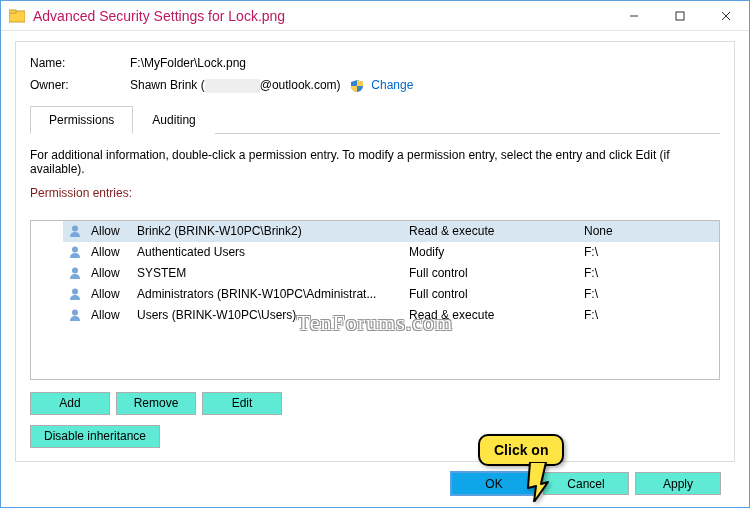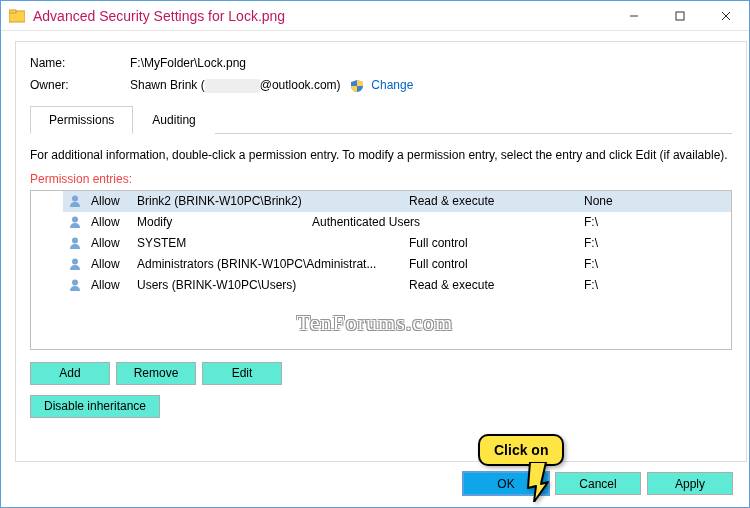--- a/index.html
+++ b/index.html
@@ -6,38 +6,38 @@
 body { background: #fff; width: 750px; height: 508px; overflow: hidden; position: relative; }
 
 .window { width: 750px; height: 508px; border: 1px solid #5aa0e0; background: #fff; display: flex; flex-direction: column; }
 .titlebar { height: 30px; background: #fff; display: flex; align-items: center; padding-left: 8px; border-bottom: 1px solid #e5e5e5; }
 .titlebar .ticon { width: 16px; height: 16px; margin-right: 8px; }
 .title-text { flex: 1; color: #be185d; font-size: 14px; }
 .winbtns { display: flex; }
 .winbtn { width: 46px; height: 30px; display: flex; align-items: center; justify-content: center; color: #333; }
 .winbtn svg { width: 10px; height: 10px; }
 
-.content { flex: 1; padding: 10px 2px 12px 14px; display: flex; flex-direction: column; }
+.content { flex: 1; padding: 10px 14px 12px 14px; display: flex; flex-direction: column; }
 .frame { border: 1px solid #dcdcdc; flex: 1; padding: 14px 14px 10px 14px; display: flex; flex-direction: column; position: relative; }
 
 .hdr-row { display: flex; margin-bottom: 8px; align-items: center; font-size: 12px; }
 .hdr-label { width: 100px; color: #000; }
 .hdr-value { color: #000; }
 .owner-email { color: #000; }
 .redact { display: inline-block; width: 55px; height: 14px; background: #eee; border-radius: 2px; vertical-align: middle; }
 .shield { margin: 0 4px 0 6px; display: inline-flex; vertical-align: middle; }
 .change-link { color: #0066cc; cursor: pointer; }
 
 .tabs { display: flex; border-bottom: 1px solid #d0d0d0; margin-top: 4px; }
 .tab { padding: 6px 18px; border: 1px solid transparent; border-bottom: none; color: #000; position: relative; top: 1px; background: #f0f0f0; border-color:#d0d0d0; margin-right:0; }
 .tab.active { background: #fff; border: 1px solid #d0d0d0; border-bottom: 1px solid #fff; }
 .tab:not(.active){ background:#fff; border:1px solid transparent; }
 
 .info-text { margin: 14px 0 10px 0; color: #000; }
-.list-label { margin-bottom: 4px; color: #ef4444; }
+.list-label { margin-bottom: 20px; color: #7f1d1d; }
 
 .grid { border: 1px solid #c0c0c0; height: 160px; background: #fff; overflow: hidden; }
 .ghead { display: flex; background: #fff; border-bottom: 1px solid #e0e0e0; }
 .ghead .gc { padding: 4px 8px; border-right: 1px solid #e8e8e8; color: #000; background:#fff; }
 .grow-wrap{ overflow-y:auto; }
 .grow { display: flex; align-items: center; height: 21px; padding-left: 4px; margin-left: 32px; }
 .grow.sel { background: #d8e6f2; }
 .grow .ic { width: 16px; display:flex; justify-content:center; }
 .gc.type { width: 62px; padding-left: 6px; }
 .gc.principal { width: 272px; }
@@ -139,22 +139,22 @@
               <span class="gc inherit">None</span>
             </div>
             <div class="grow">
               <span class="ic">
                 <svg width="14" height="14" viewBox="0 0 14 14">
                   <circle cx="7" cy="4.5" r="3" fill="#7aa7d9"></circle>
                   <path d="M2 13 C2 9 5 8 7 8 C9 8 12 9 12 13 Z" fill="#7aa7d9"></path>
                 </svg>
               </span>
               <span class="gc type">Allow</span>
+              <span class="gc principal">Authenticated Users</span>
               <span class="gc access">Modify</span>
-              <span class="gc principal">Authenticated Users</span>
               <span class="gc inherit">F:\</span>
             </div>
             <div class="grow">
               <span class="ic">
                 <svg width="14" height="14" viewBox="0 0 14 14">
                   <circle cx="7" cy="4.5" r="3" fill="#7aa7d9"></circle>
                   <path d="M2 13 C2 9 5 8 7 8 C9 8 12 9 12 13 Z" fill="#7aa7d9"></path>
                 </svg>
               </span>
               <span class="gc type">Allow</span>

